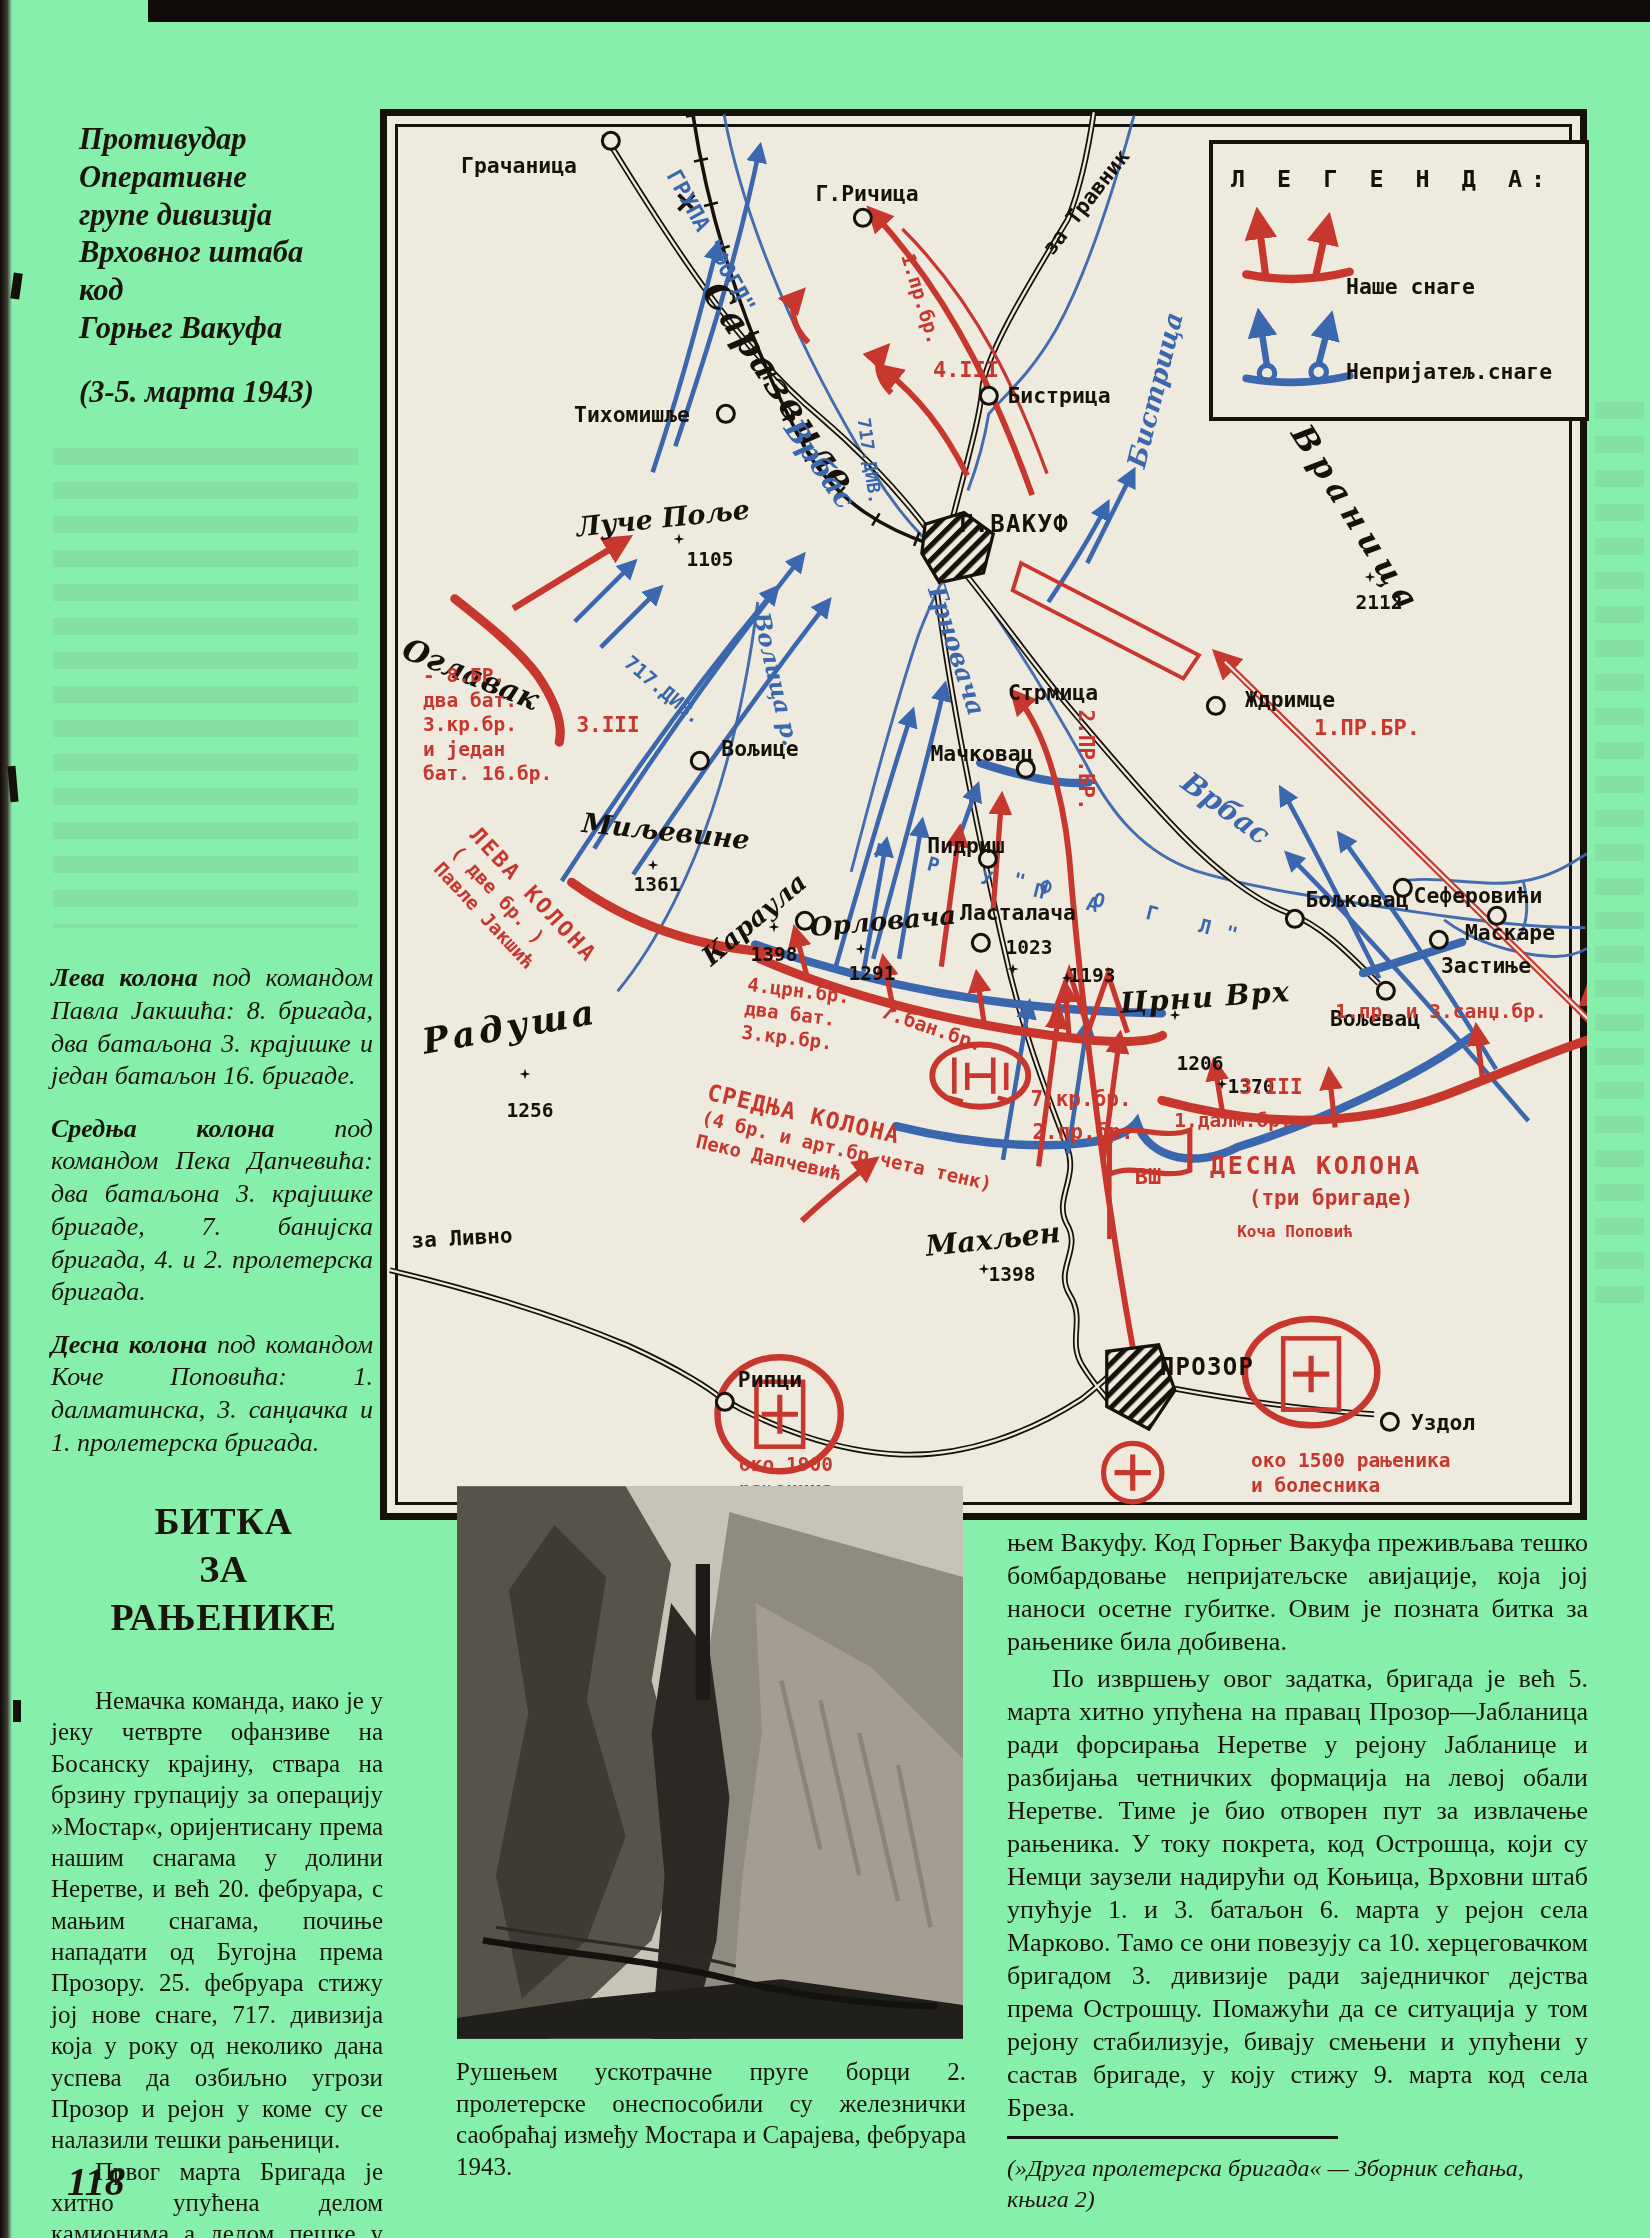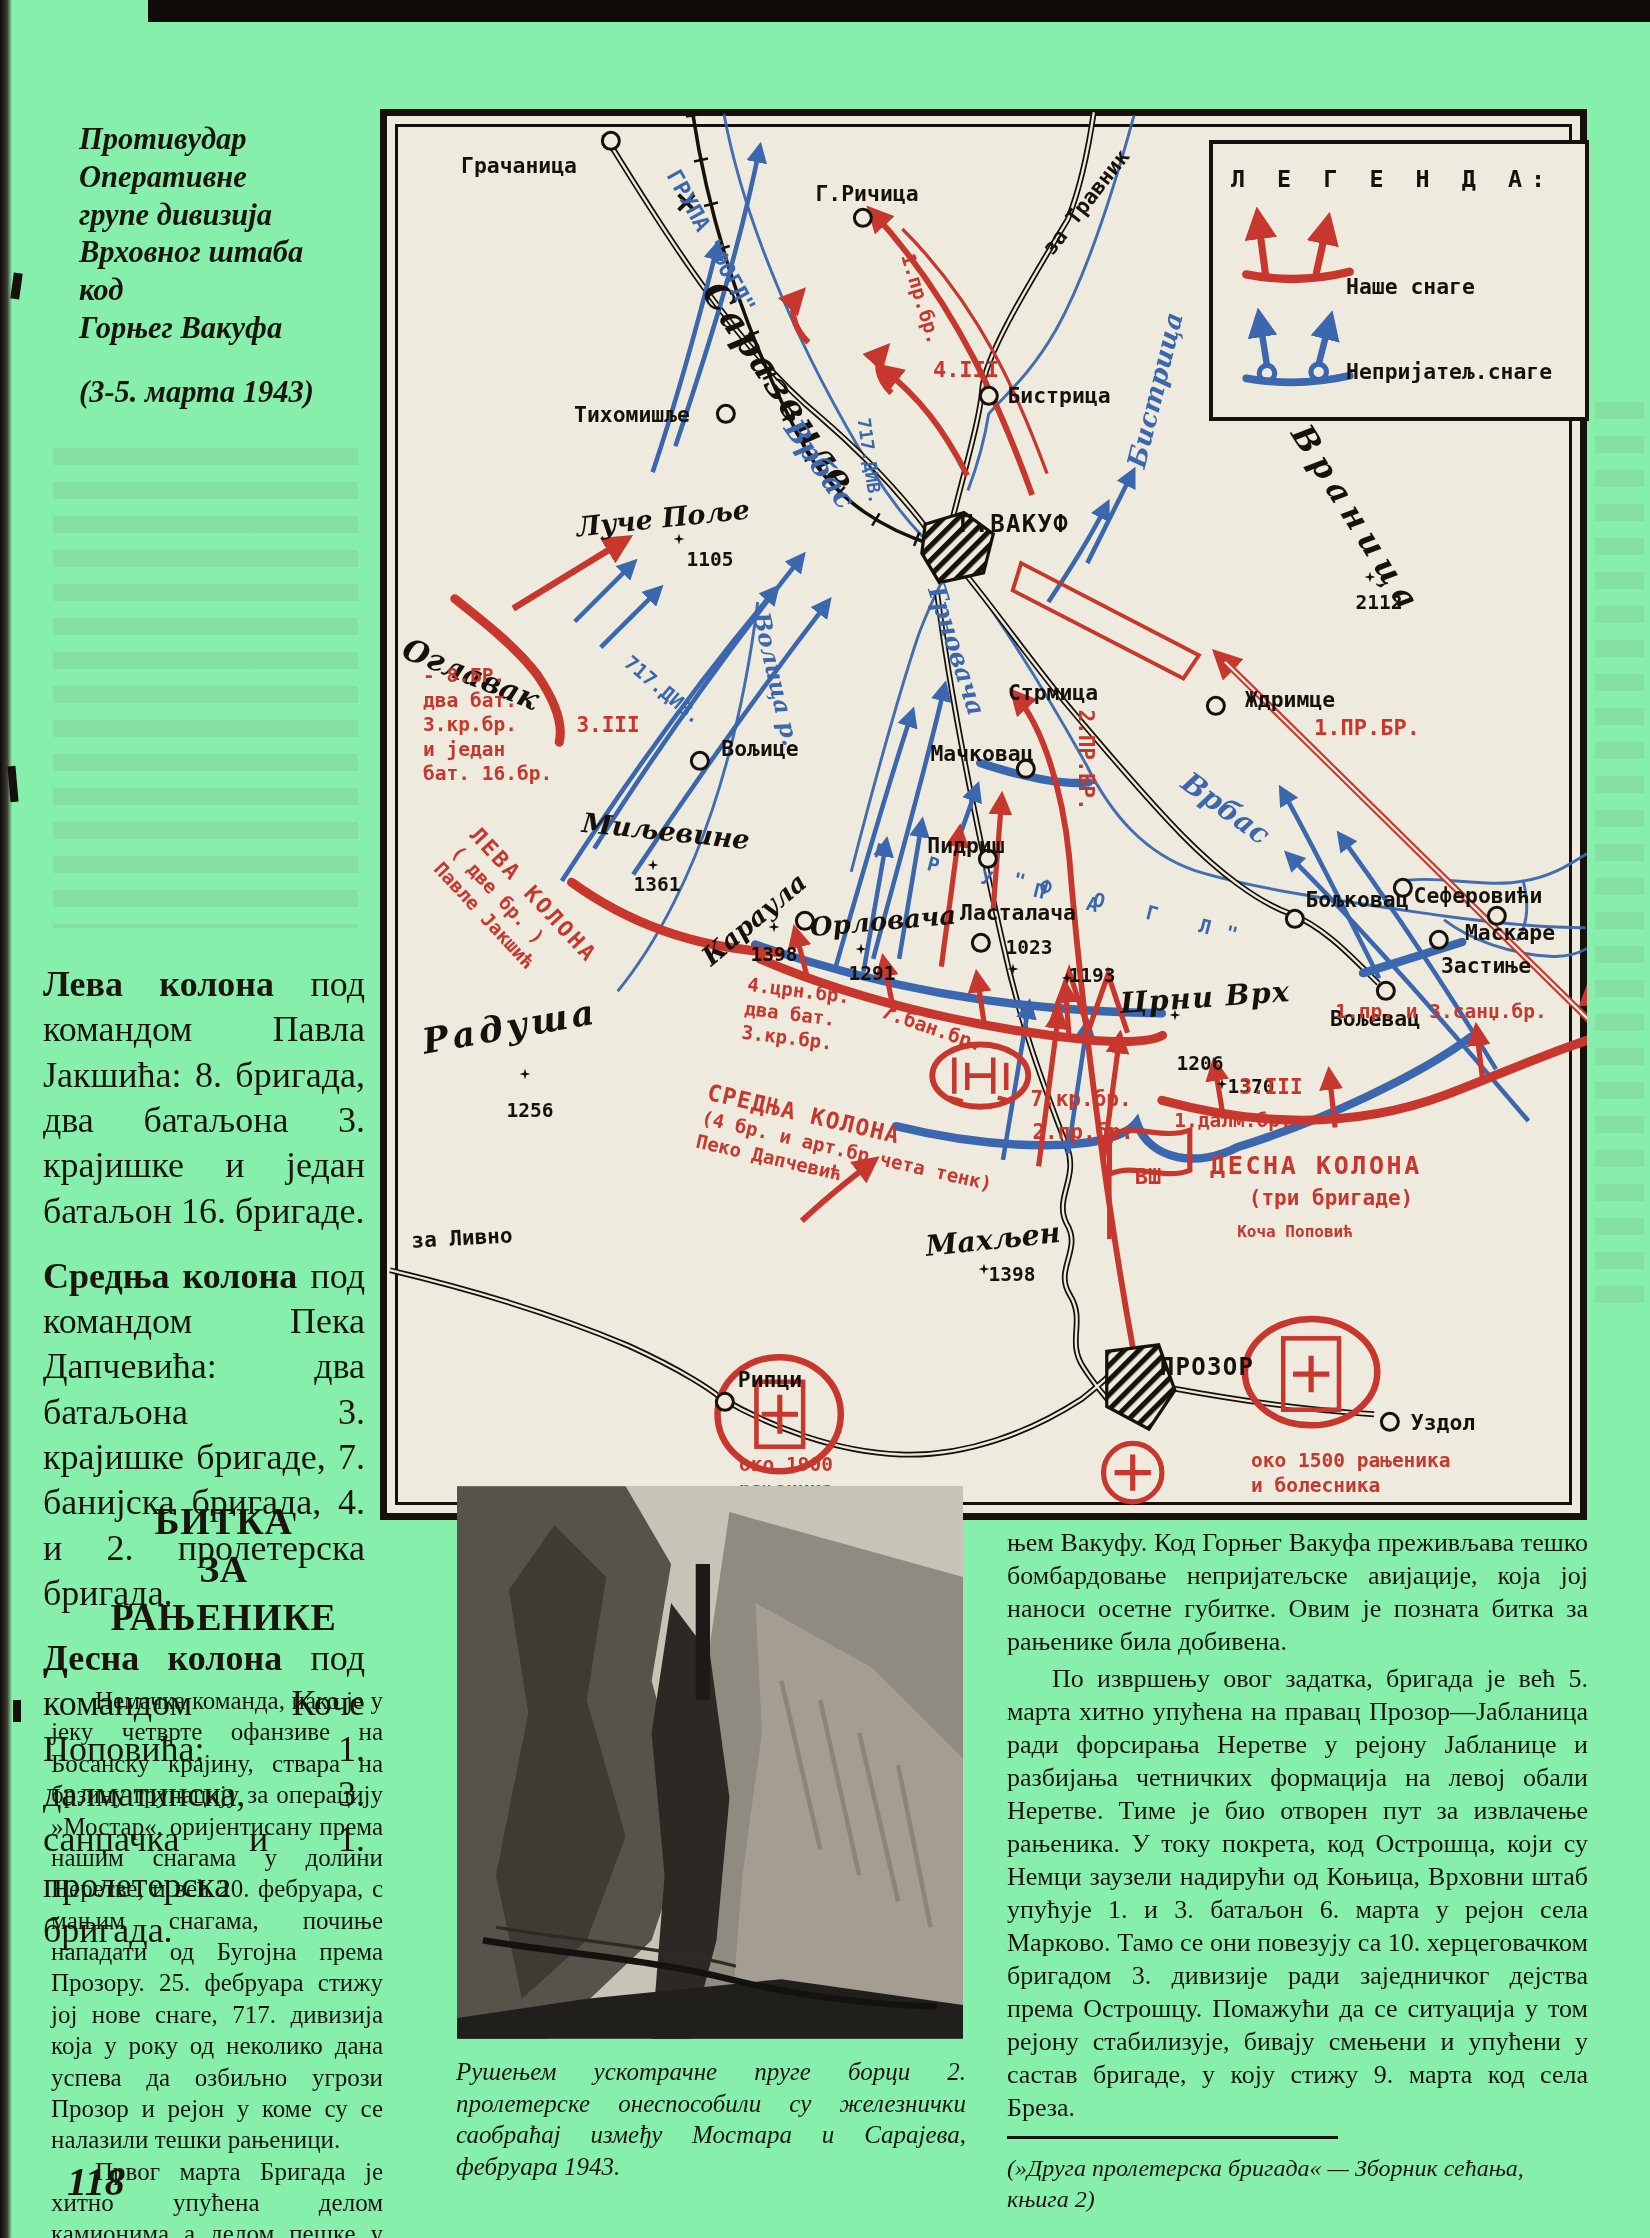--- a/index.html
+++ b/index.html
@@ -26,30 +26,30 @@
   .el{font-family:"DejaVu Sans Mono","Liberation Mono",monospace;font-weight:700;color:#17110b;font-size:19.5px;}
   .tc{position:absolute;width:14.3px;height:14.3px;border:3.2px solid #17110b;border-radius:50%;background:#eeeadd;transform:translate(-50%,-50%);}
   .star{position:absolute;width:11px;height:11px;background:#17110b;transform:translate(-50%,-50%);clip-path:polygon(50% 0,61% 39%,100% 50%,61% 61%,50% 100%,39% 61%,0 50%,39% 39%);}
   .rblock{position:absolute;font-family:"DejaVu Sans Mono","Liberation Mono",monospace;font-weight:700;color:#c8372e;font-size:19.5px;line-height:1.26;white-space:nowrap;}
   
   .legend{position:absolute;left:822px;top:24px;width:372px;height:273px;border:4.5px solid #17110b;background:#eeeadd;}
   .legend .ltitle{position:absolute;left:0;right:13px;top:21px;text-align:center;font-family:"DejaVu Sans Mono","Liberation Mono",monospace;font-weight:700;font-size:23.4px;letter-spacing:9px;color:#17110b;}
   .lsym{position:absolute;left:19.5px;width:130px;height:84px;}
   .llab{position:absolute;left:133px;font-family:"DejaVu Sans Mono","Liberation Mono",monospace;font-weight:700;font-size:21.4px;color:#17110b;white-space:nowrap;}
   
-  .info{position:absolute;left:43px;top:962px;width:322px;font-size:36px;line-height:1.26;text-align:justify;}
+  .info{position:absolute;left:51px;top:962px;width:322px;font-style:italic;font-size:26px;line-height:1.26;text-align:justify;}
   .info p{margin:0 0 19.5px 0;}
   .info .lead{font-weight:bold;}
   .bitka{position:absolute;left:97px;top:1498px;width:253px;text-align:center;font-weight:bold;font-size:38px;line-height:1.26;letter-spacing:0.6px;}
   .colL{position:absolute;left:51px;top:1685px;width:332px;font-size:25px;line-height:1.255;text-align:justify;}
   .colL p{margin:0;text-indent:44px;}
   .colR{position:absolute;left:1007px;top:1526px;width:581px;font-size:26px;line-height:1.27;text-align:justify;}
   .colR p{margin:0;}
   .colR p.ind{text-indent:45px;margin-top:3.9px;}
-  .caption{position:absolute;left:456px;top:2056px;width:510px;font-style:italic;font-size:25px;line-height:1.26;text-align:justify;}
+  .caption{position:absolute;left:456px;top:2056px;width:510px;font-size:25px;line-height:1.26;text-align:justify;}
   .fnrule{position:absolute;left:1007px;top:2136px;width:331px;height:2.6px;background:#17110b;}
   .footnote{position:absolute;left:1007px;top:2153px;width:581px;font-style:italic;font-size:24px;line-height:1.3;}
   .pagenum{position:absolute;left:67px;top:2158px;font-size:40px;font-style:italic;font-weight:bold;}
   .photo{position:absolute;left:457px;top:1486px;width:506px;height:553px;background:#b9b5aa;}
 </style>
 </head>
 <body>
 
 <div class="page">
   <div class="scan-top"></div>

